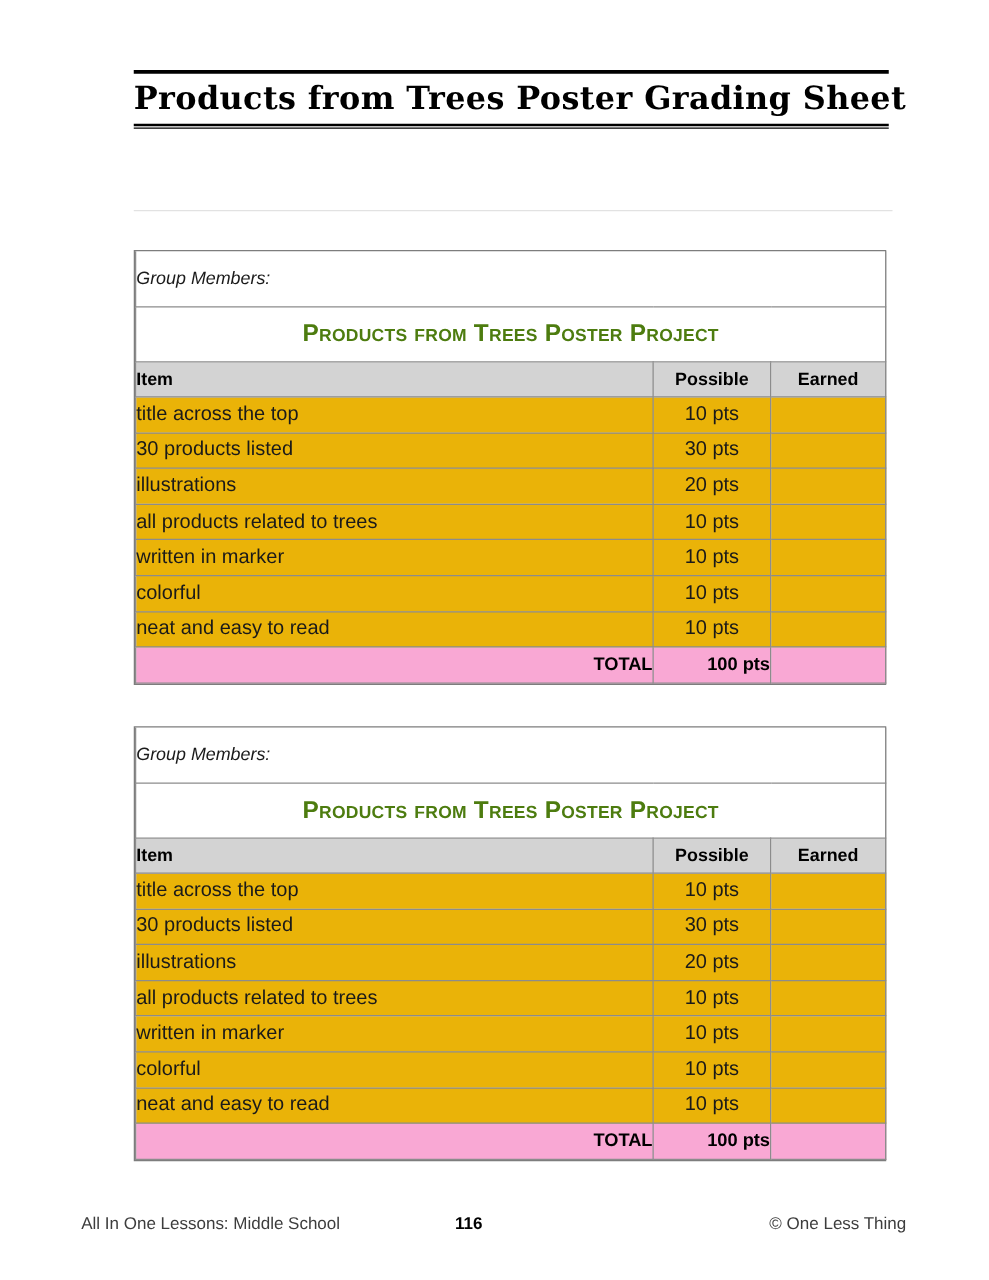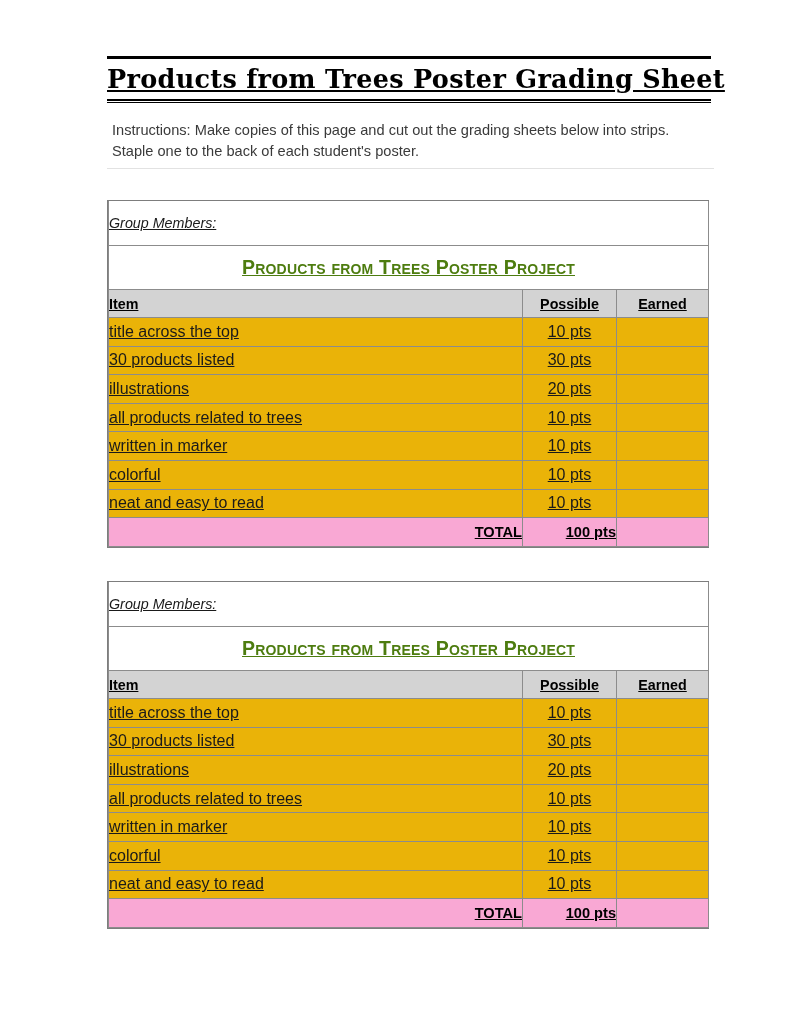--- a/index.html
+++ b/index.html
@@ -30,21 +30,20 @@
     top: 56px;
     width: 604px;
   }
   .rule-thick {
     height: 0;
     border-top: 3px solid #000;
     width: 100%;
   }
   .title-wrap {
     padding: 7px 0 6px 0;
-    text-decoration: underline;
   }
   .doc-title {
     font-family: "DejaVu Serif", "Liberation Serif", serif;
     font-weight: bold;
     font-size: 25.5px;
     letter-spacing: 0.3px;
     line-height: 1.05;
     white-space: nowrap;
     color: #000;
   }
@@ -91,21 +90,20 @@
   .grading-table {
     width: 100%;
     border-collapse: collapse;
     table-layout: fixed;
   }
   .grading-table td,
   .grading-table th {
     border: 1px solid #8c8c8c;
     padding: 0;
     vertical-align: middle;
-    text-decoration: underline;
   }
   .grading-table tr:first-child td {
     border-top: none;
   }
 
   .col-item   { width: 414px; }
   .col-poss   { width: 94px; }
   .col-earned { width: 92px; }
 
   .cell-group {
@@ -203,21 +201,20 @@
 <div class="page">
 
   <div class="header-block">
     <div class="rule-thick"></div>
     <div class="title-wrap">
       <div class="doc-title">Products from Trees Poster Grading Sheet</div>
     </div>
     <div class="rule-double"></div>
   </div>
 
-  <div class="instructions">Instructions: Make copies of this page and cut out the grading sheets below into strips. Staple one to the back of each student's poster.</div>
   <div class="instr-rule"></div>
 
   <div class="sheet sheet-1">
     <table class="grading-table">
       <colgroup>
         <col class="col-item">
           <col class="col-poss">
           <col class="col-earned">
       </colgroup>
       <tbody>
@@ -336,14 +333,19 @@
 
         <tr class="total-row">
           <td class="total-label">TOTAL</td>
           <td class="total-points">100 pts</td>
           <td class="cell-blank"></td>
         </tr>
       </tbody>
     </table>
   </div>
 
+  <div class="footer">
+    <div class="footer-left">All In One Lessons: Middle School</div>
+    <div class="footer-center">116</div>
+    <div class="footer-right">© One Less Thing</div>
+  </div>
 
 </div>
 
 </body></html>

